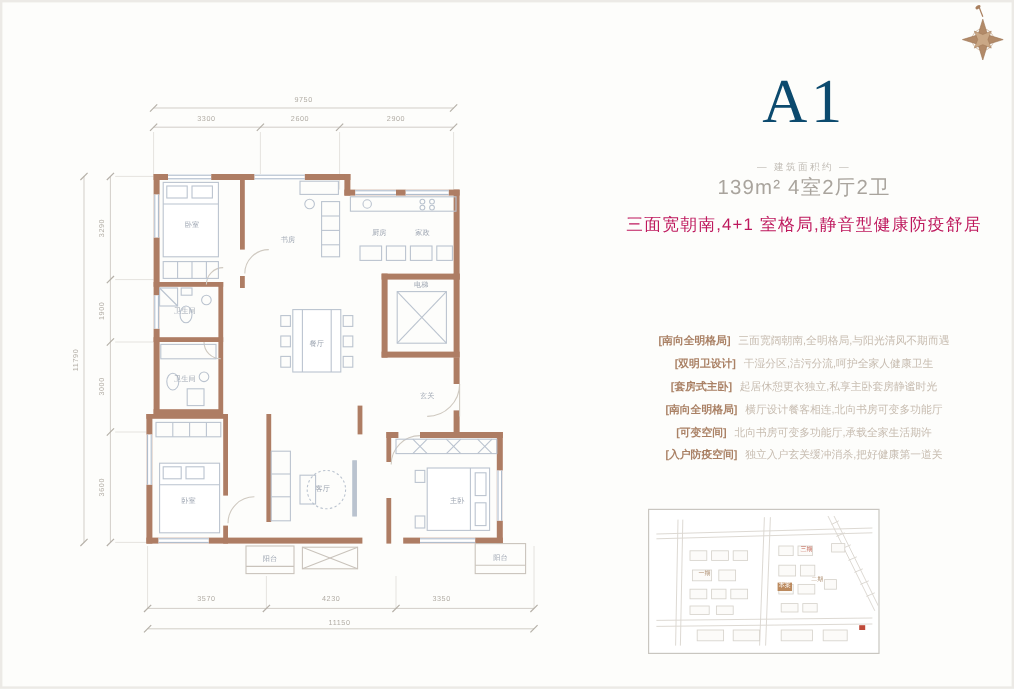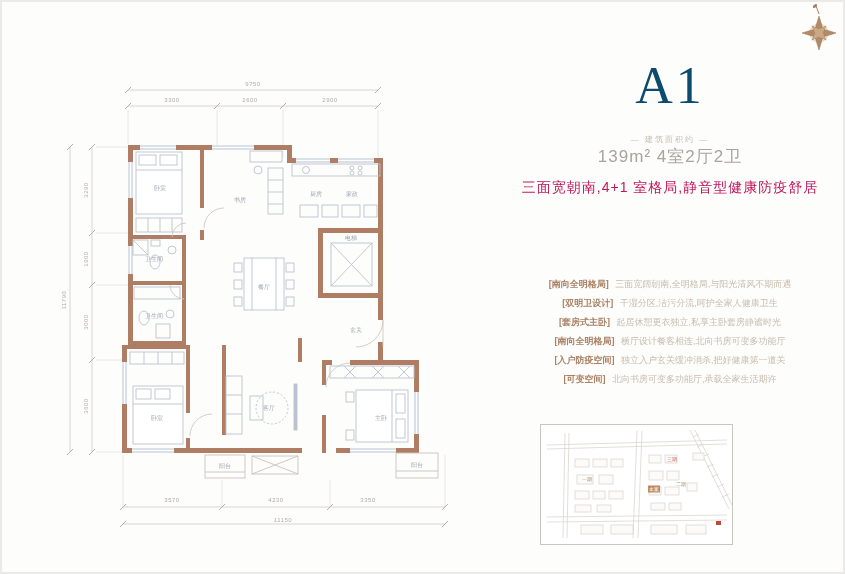--- a/index.html
+++ b/index.html
@@ -345,27 +345,27 @@
         <span class="f-desc">起居休憩更衣独立,私享主卧套房静谧时光</span>
       </div>
 
       <div class="feature-row">
         <span class="f-label">[南向全明格局]</span>
         <span class="f-desc">横厅设计餐客相连,北向书房可变多功能厅</span>
       </div>
 
 
       <div class="feature-row">
+        <span class="f-label">[可变空间]</span>
+        <span class="f-desc">北向书房可变多功能厅,承载全家生活期许</span>
+      </div>
+
+      <div class="feature-row">
         <span class="f-label">[入户防疫空间]</span>
         <span class="f-desc">独立入户玄关缓冲消杀,把好健康第一道关</span>
-      </div>
-
-      <div class="feature-row">
-        <span class="f-label">[可变空间]</span>
-        <span class="f-desc">北向书房可变多功能厅,承载全家生活期许</span>
       </div>
 
     </div>
 </div>
 
 <div class="map-card">
   <svg width="191" height="119" viewBox="0 0 191 119">
     <g stroke="#dbd7d1" stroke-width="0.8" fill="none">
       <line x1="6" y1="20" x2="186" y2="15"></line>
         <line x1="6" y1="24" x2="186" y2="19"></line>

